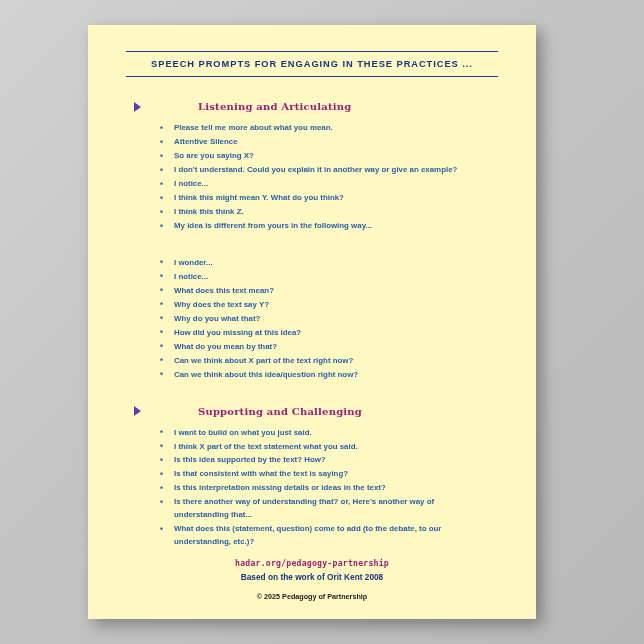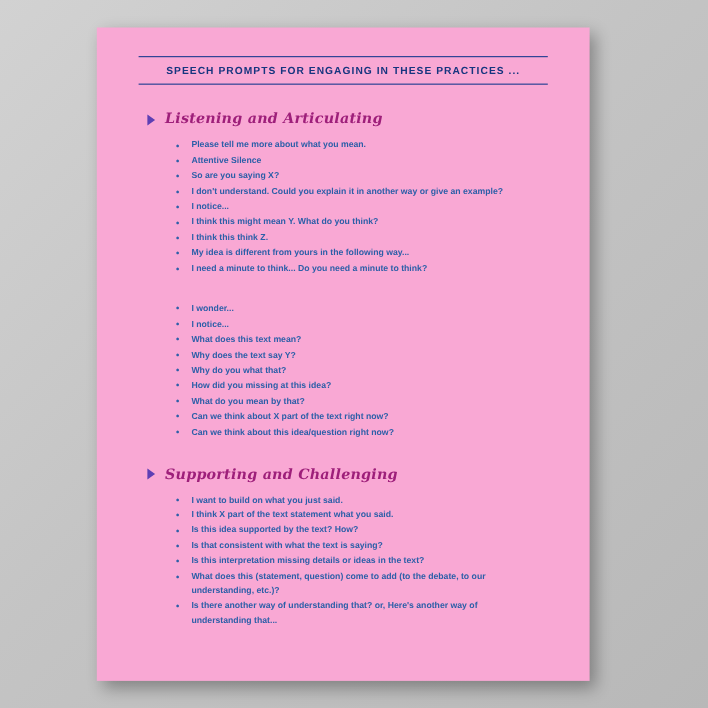--- a/index.html
+++ b/index.html
@@ -19,21 +19,21 @@
     width: 644px;
     height: 644px;
     background: linear-gradient(135deg, #d2d2d2 0%, #c4c4c4 45%, #b8b8b8 100%);
   }
   #poster {
     position: absolute;
     left: 88px;
     top: 25px;
     width: 448px;
     height: 594px;
-    background: #f9a8d4;
+    background: #fef9c3;
     box-shadow: 6px 6px 14px rgba(0,0,0,0.33);
   }
   #sheet {
     position: absolute;
     left: 0; top: 0;
     width: 448px;
     height: 594px;
     padding: 0;
     box-sizing: border-box;
   }
@@ -70,25 +70,25 @@
   }
   .tri {
     width: 0; height: 0;
     border-top: 5px solid transparent;
     border-bottom: 5px solid transparent;
     border-left: 7.5px solid #5d3fb4;
     flex: none;
   }
   .section-title {
     font-family: "DejaVu Serif", serif;
-    font-style: italic;
-    font-weight: bold;
-    font-size: 13px;
+    font-weight: bold;
+    font-size: 10px;
     color: #9e1f7a;
     letter-spacing: 0.2px;
+    margin-left: 48px;
   }
   .bullets {
     list-style: none;
     margin: 0;
     padding: 0 24px 0 42px;
     font-weight: bold;
   }
   .bullets li {
     position: relative;
     font-size: 7.9px;
@@ -155,21 +155,20 @@
         </div>
         <ul class="bullets">
           <li>Please tell me more about what you mean.</li>
           <li>Attentive Silence</li>
           <li>So are you saying X?</li>
           <li>I don't understand. Could you explain it in another way or give an example?</li>
           <li>I notice...</li>
           <li>I think this might mean Y. What do you think?</li>
           <li>I think this think Z.</li>
           <li>My idea is different from yours in the following way...</li>
-          <li>I need a minute to think... Do you need a minute to think?</li>
         </ul>
       </div>
 
       <div class="section">
         <ul class="bullets">
           <li>I wonder...</li>
           <li>I notice...</li>
           <li>What does this text mean?</li>
           <li>Why does the text say Y?</li>
           <li>Why do you what that?</li>
@@ -184,22 +183,27 @@
         <div class="section-head">
           <span class="tri"></span>
           <span class="section-title">Supporting and Challenging</span>
         </div>
         <ul class="bullets">
           <li>I want to build on what you just said.</li>
           <li>I think X part of the text statement what you said.</li>
           <li>Is this idea supported by the text? How?</li>
           <li>Is that consistent with what the text is saying?</li>
           <li>Is this interpretation missing details or ideas in the text?</li>
+          <li>Is there another way of understanding that? or, Here's another way of understanding that...</li>
           <li>What does this (statement, question) come to add (to the debate, to our understanding, etc.)?</li>
-          <li>Is there another way of understanding that? or, Here's another way of understanding that...</li>
         </ul>
       </div>
 
     </div>
 
+    <div class="footer">
+      <div class="url">hadar.org/pedagogy-partnership</div>
+      <div class="based">Based on the work of Orit Kent 2008</div>
+      <div class="copy">© 2025 Pedagogy of Partnership</div>
+    </div>
 
   </div>
 </div>
 
 </body></html>

